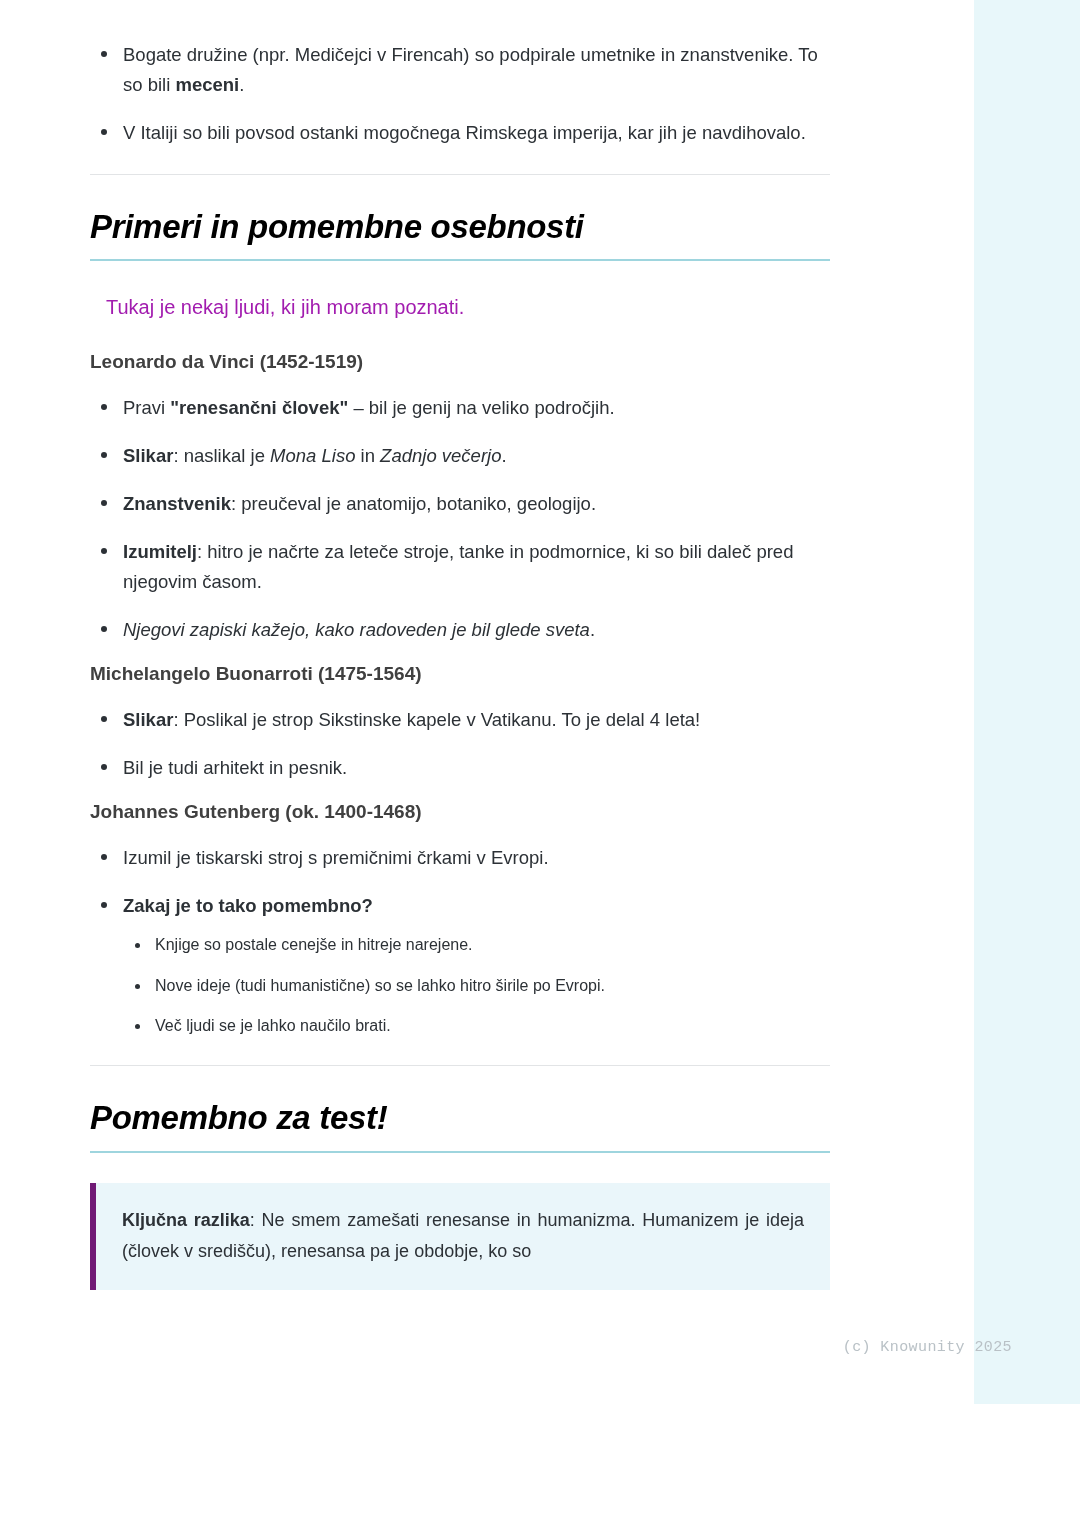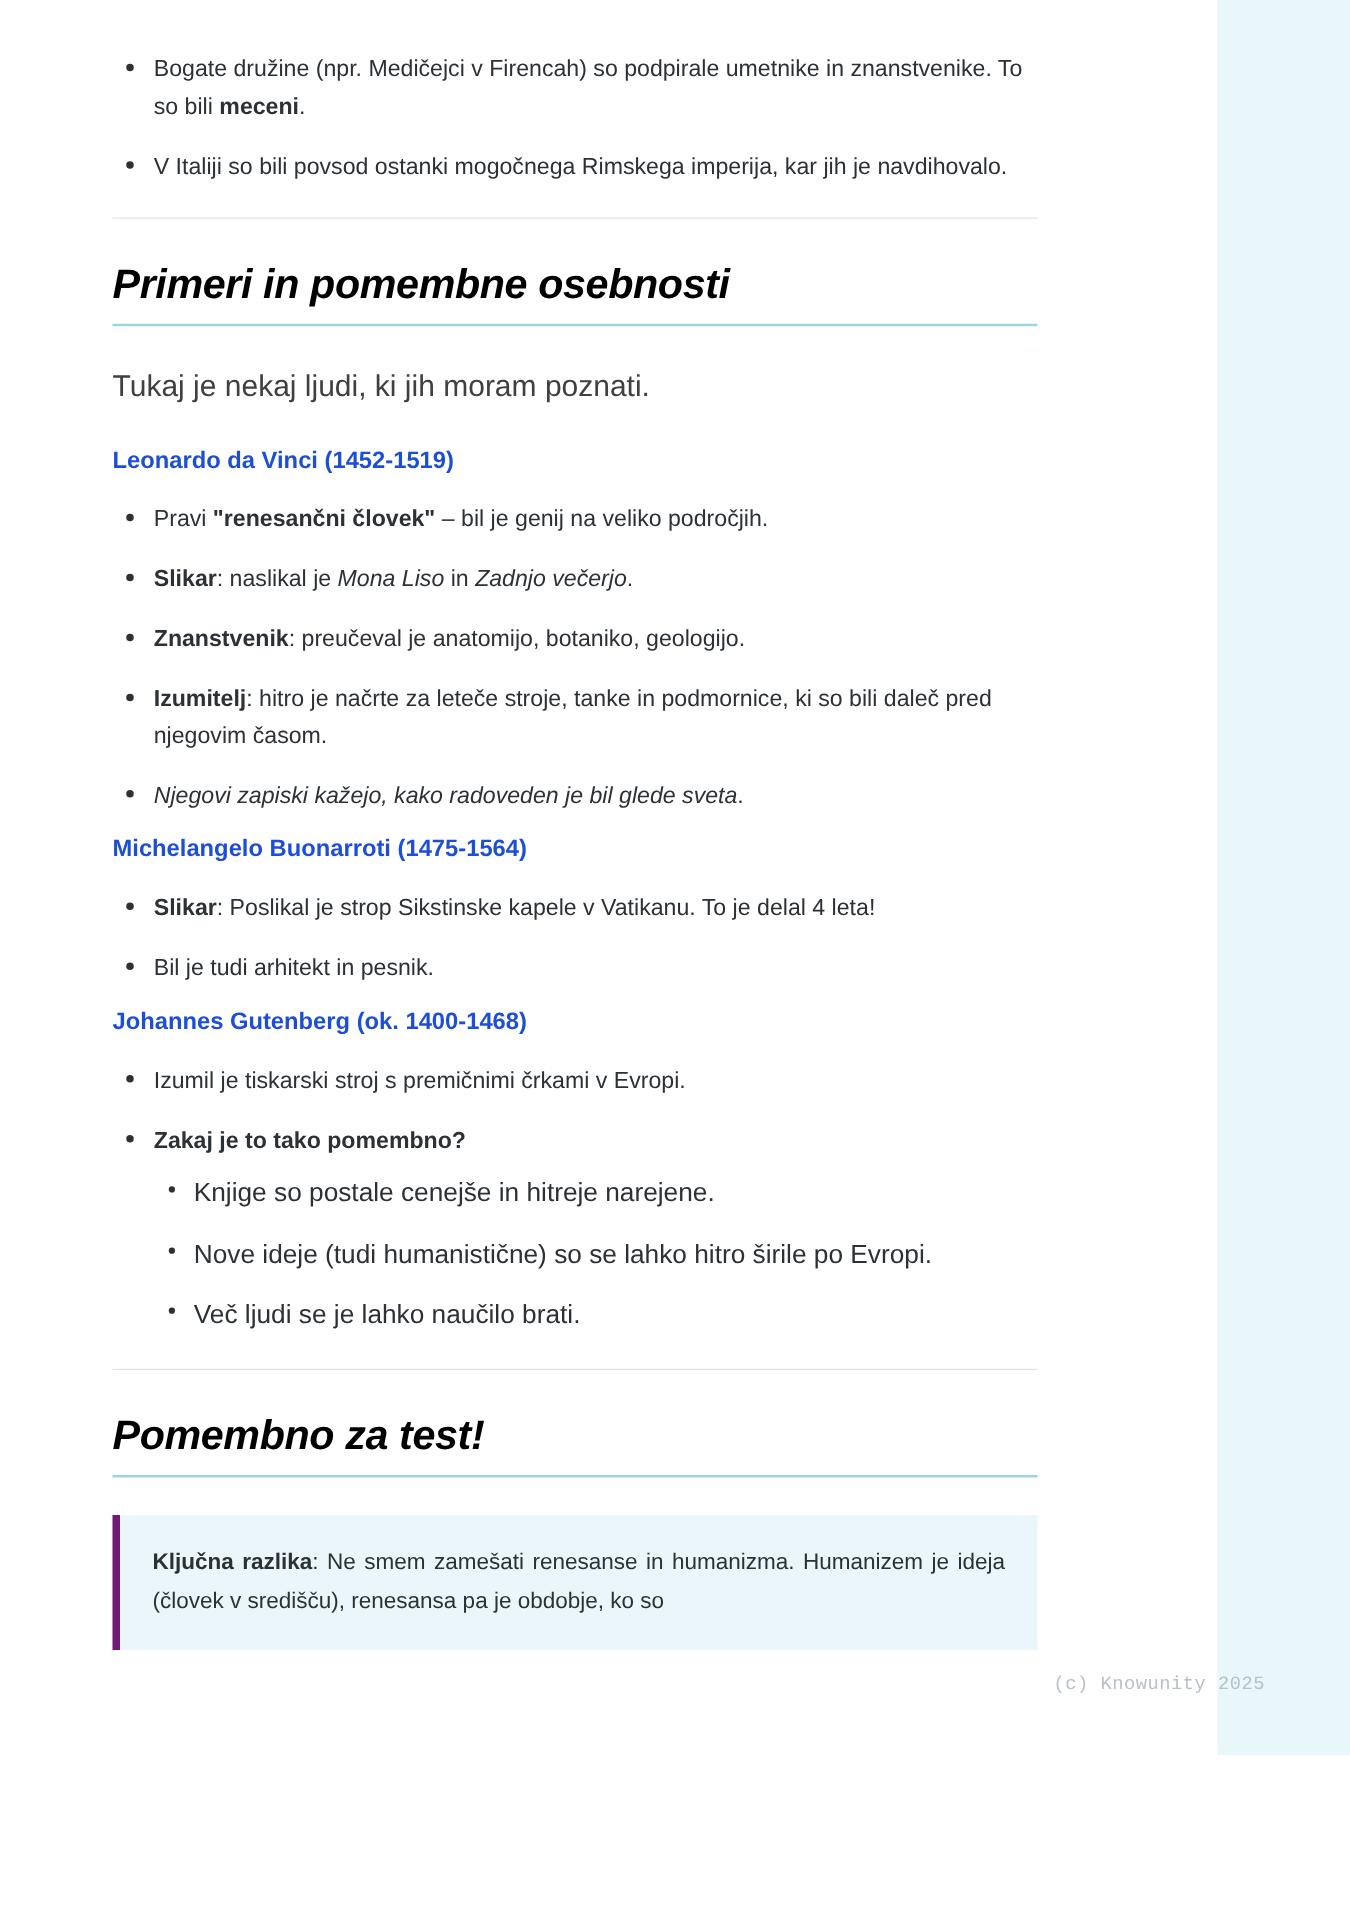--- a/index.html
+++ b/index.html
@@ -58,21 +58,21 @@
   }
   ul.sub {
     list-style: none;
     margin: 12px 0 0 0;
     padding: 0;
   }
   ul.sub > li {
     position: relative;
     padding-left: 32px;
     margin-bottom: 16px;
-    font-size: 21px;
+    font-size: 16px;
     line-height: 1.55;
     color: #2c3136;
   }
   ul.sub > li::before {
     content: "";
     position: absolute;
     left: 12px;
     top: 10px;
     width: 5px;
     height: 5px;
@@ -94,29 +94,29 @@
     font-weight: bold;
     font-style: italic;
   }
   .title-rule {
     border: none;
     border-top: 2px solid #9ed5de;
     margin: 0 0 30px 0;
     width: 740px;
   }
   p.para {
-    font-size: 24px;
+    font-size: 20px;
     line-height: 1.6;
-    color: #404040;
-    margin: 0 0 28px 0;
+    color: #a21caf;
+    margin: 0 0 28px 16px;
   }
   h3.sub-title {
     font-size: 19px;
     font-weight: bold;
-    color: #1d4ed8;
+    color: #404040;
     margin: 0 0 20px 0;
   }
   .b { font-weight: bold; }
   .i { font-style: italic; }
   .callout {
     background: #eaf6fa;
     border-left: 6px solid #701a75;
     padding: 22px 26px 24px 26px;
     margin-top: 26px;
     width: 740px;

